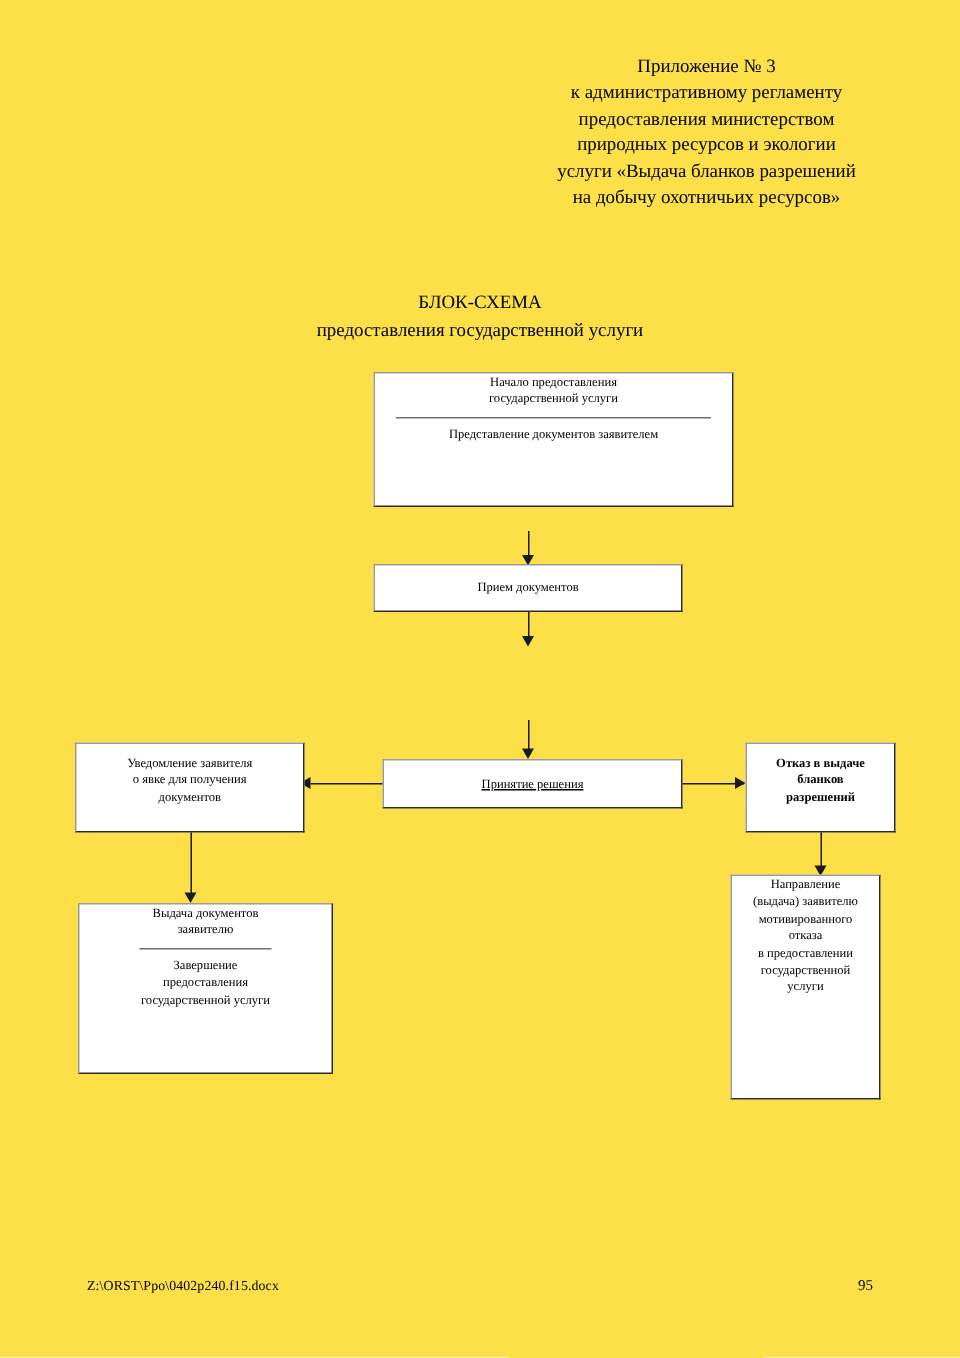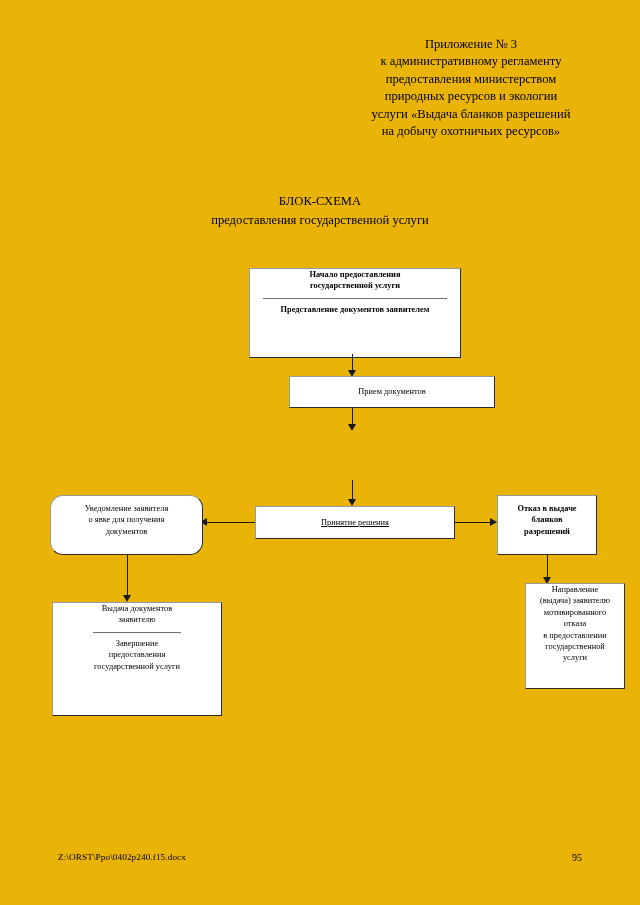--- a/index.html
+++ b/index.html
@@ -4,21 +4,21 @@
 <style>
   html, body {
     margin: 0;
     padding: 0;
     background: #ffffff;
   }
   .page {
     position: relative;
     width: 640px;
     height: 905px;
-    background: #eab308;
+    background: #fde047;
     font-family: "Liberation Serif", "DejaVu Serif", serif;
     color: #000000;
     overflow: hidden;
   }
 
   
   .header-block {
     position: absolute;
     left: 330px;
     top: 36px;
@@ -128,35 +128,35 @@
     <div>на добычу охотничьих ресурсов»</div>
   </div>
 
   <div class="doc-title">
     <div>БЛОК-СХЕМА</div>
     <div>предоставления государственной услуги</div>
   </div>
 
   <div class="flow">
 
-    <div class="node" style="left:249px; top:268px; width:212px; height:90px;font-weight:bold;">
+    <div class="node" style="left:249px; top:248px; width:240px; height:90px;">
       <div class="pad seg">
         <div>Начало предоставления</div>
         <div>государственной услуги</div>
       </div>
       <div class="hrule wide"></div>
       <div class="seg">
         <div>Представление документов заявителем</div>
       </div>
     </div>
 
     <div class="vline" style="left:352px; top:354px; height:18px;"></div>
     <div class="arrow-down" style="left:348px; top:370px;"></div>
 
-    <div class="node" style="left:249px; top:376px; width:206px; height:32px;margin-left:40px;">
+    <div class="node" style="left:249px; top:376px; width:206px; height:32px;">
       <div class="seg" style="padding-top:9px;">
         <div>Прием документов</div>
       </div>
     </div>
 
     <div class="vline" style="left:352px; top:408px; height:18px;"></div>
     <div class="arrow-down" style="left:348px; top:424px;"></div>
 
 
     <div class="vline" style="left:352px; top:480px; height:21px;"></div>
@@ -167,21 +167,21 @@
         <div>Принятие решения</div>
       </div>
     </div>
 
     <div class="hline" style="left:207px; top:522px; width:48px;"></div>
     <div class="arrow-left" style="left:200px; top:518px;"></div>
 
     <div class="hline" style="left:455px; top:522px; width:41px;"></div>
     <div class="arrow-right" style="left:490px; top:518px;"></div>
 
-    <div class="node" style="left:50px; top:495px; width:153px; height:60px;border-radius:13px;">
+    <div class="node" style="left:50px; top:495px; width:153px; height:60px;">
       <div class="seg" style="padding-top:7px;">
         <div>Уведомление заявителя</div>
         <div>о явке для получения</div>
         <div>документов</div>
       </div>
     </div>
 
     <div class="node" style="left:497px; top:495px; width:100px; height:60px;">
       <div class="seg" style="padding-top:7px;font-weight:bold;">
         <div>Отказ в выдаче</div>
@@ -202,21 +202,21 @@
         <div>заявителю</div>
       </div>
       <div class="hrule short"></div>
       <div class="seg">
         <div>Завершение</div>
         <div>предоставления</div>
         <div>государственной услуги</div>
       </div>
     </div>
 
-    <div class="node" style="left:525px; top:583px; width:100px; height:106px;">
+    <div class="node" style="left:487px; top:583px; width:100px; height:150px;">
       <div class="pad seg">
         <div>Направление</div>
         <div>(выдача) заявителю</div>
         <div>мотивированного</div>
         <div>отказа</div>
         <div>в предоставлении</div>
         <div>государственной</div>
         <div>услуги</div>
       </div>
     </div>

